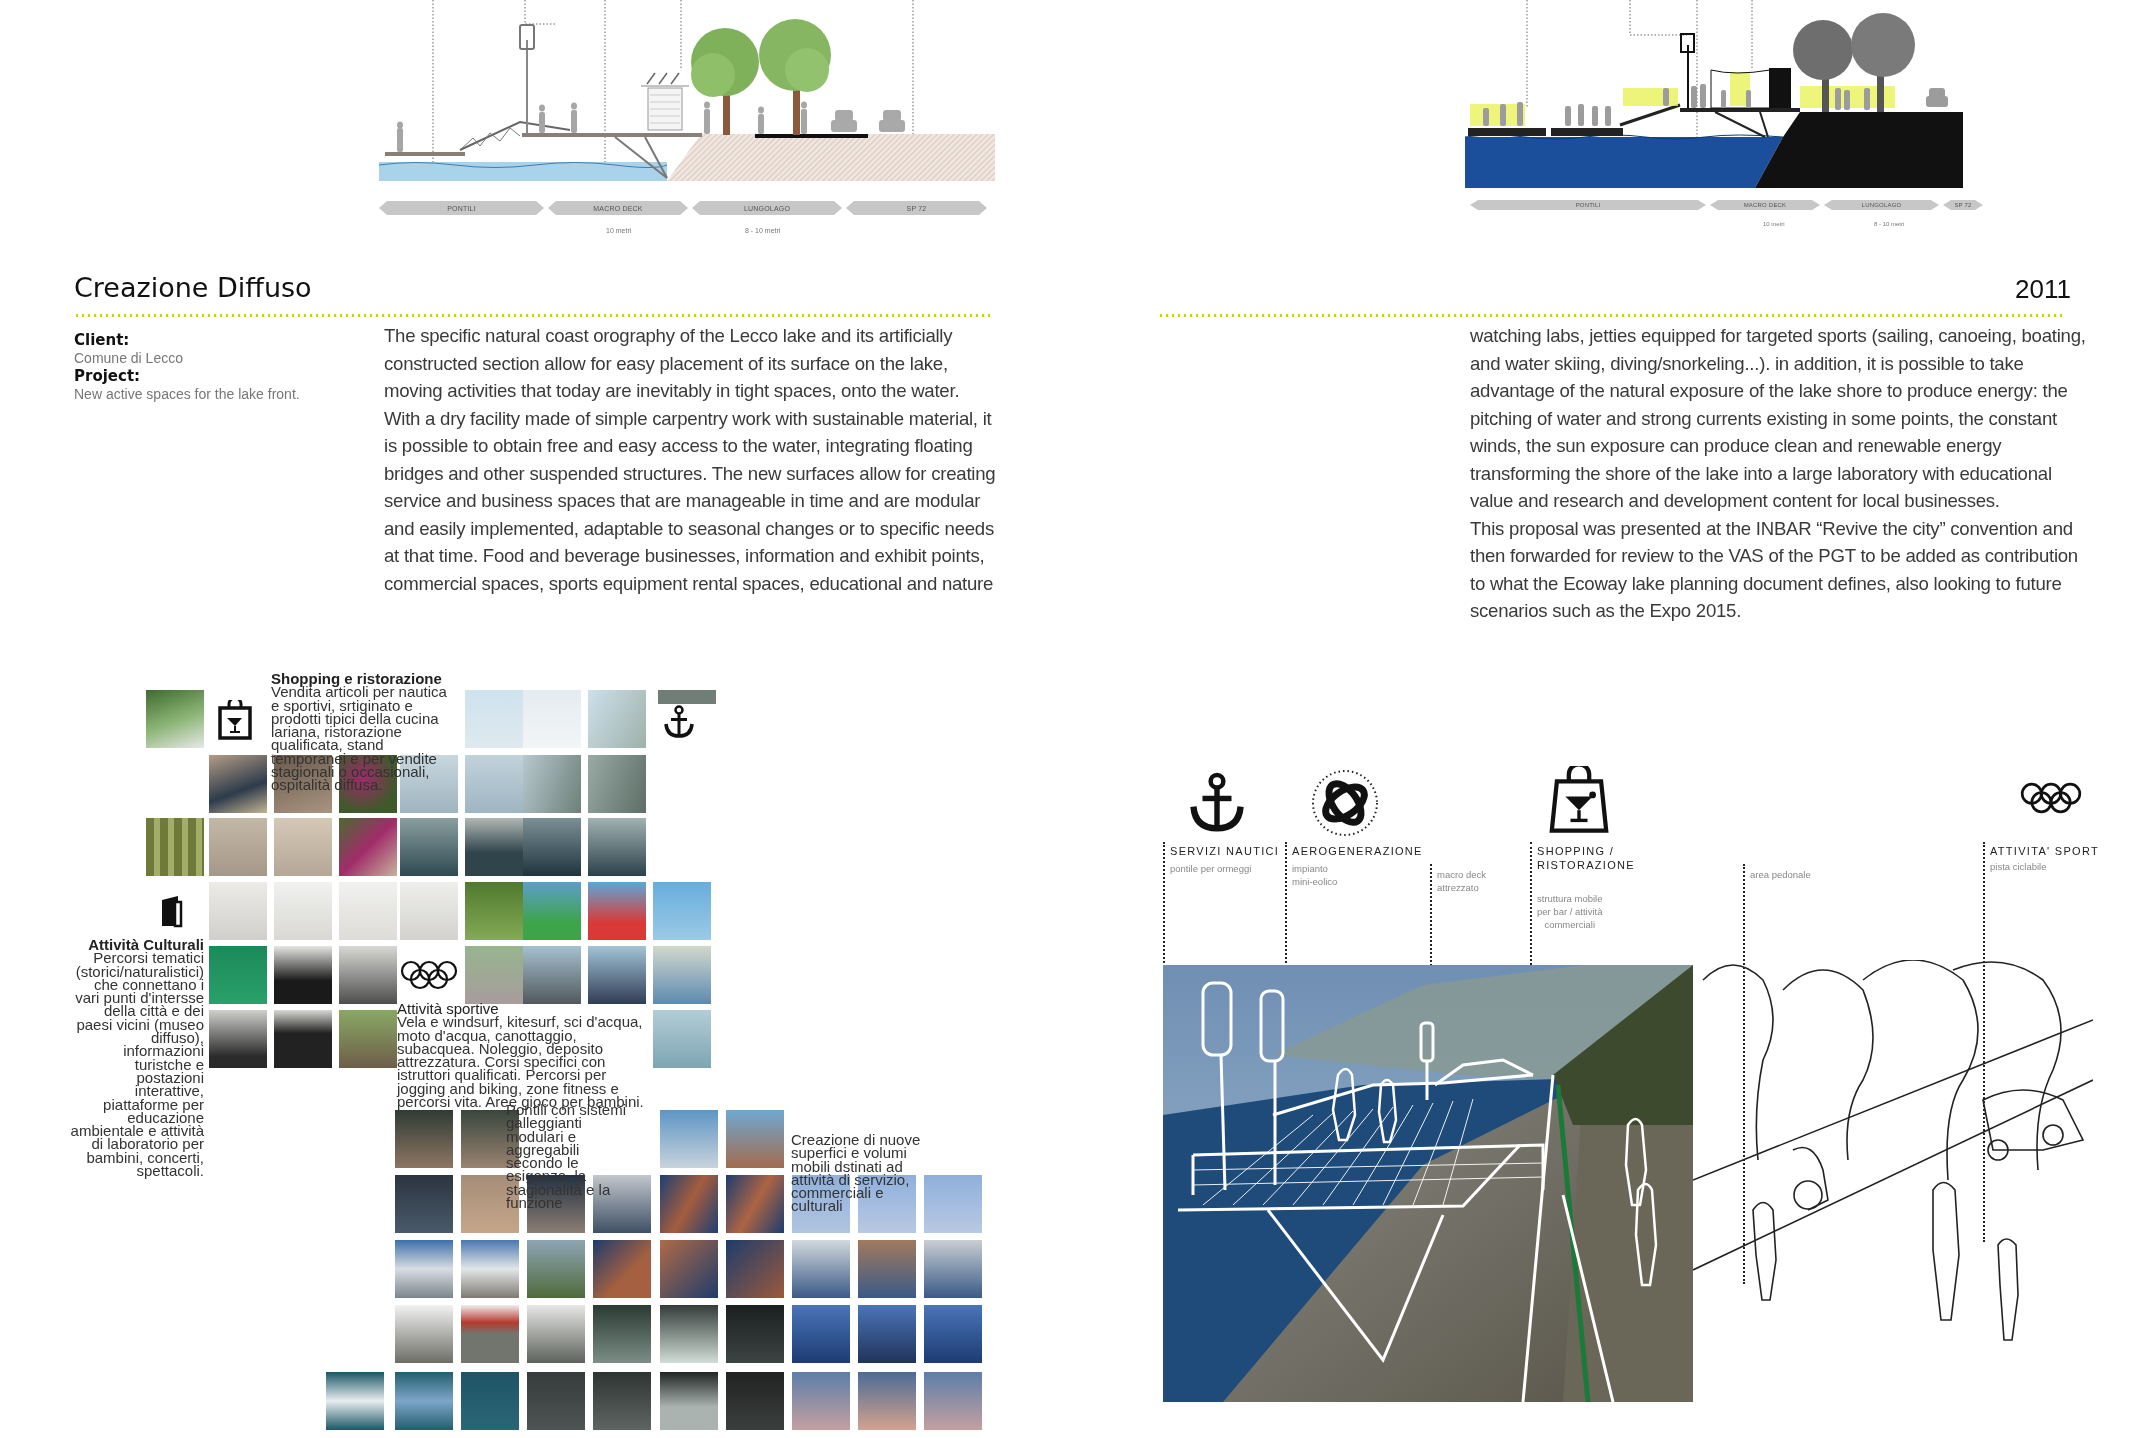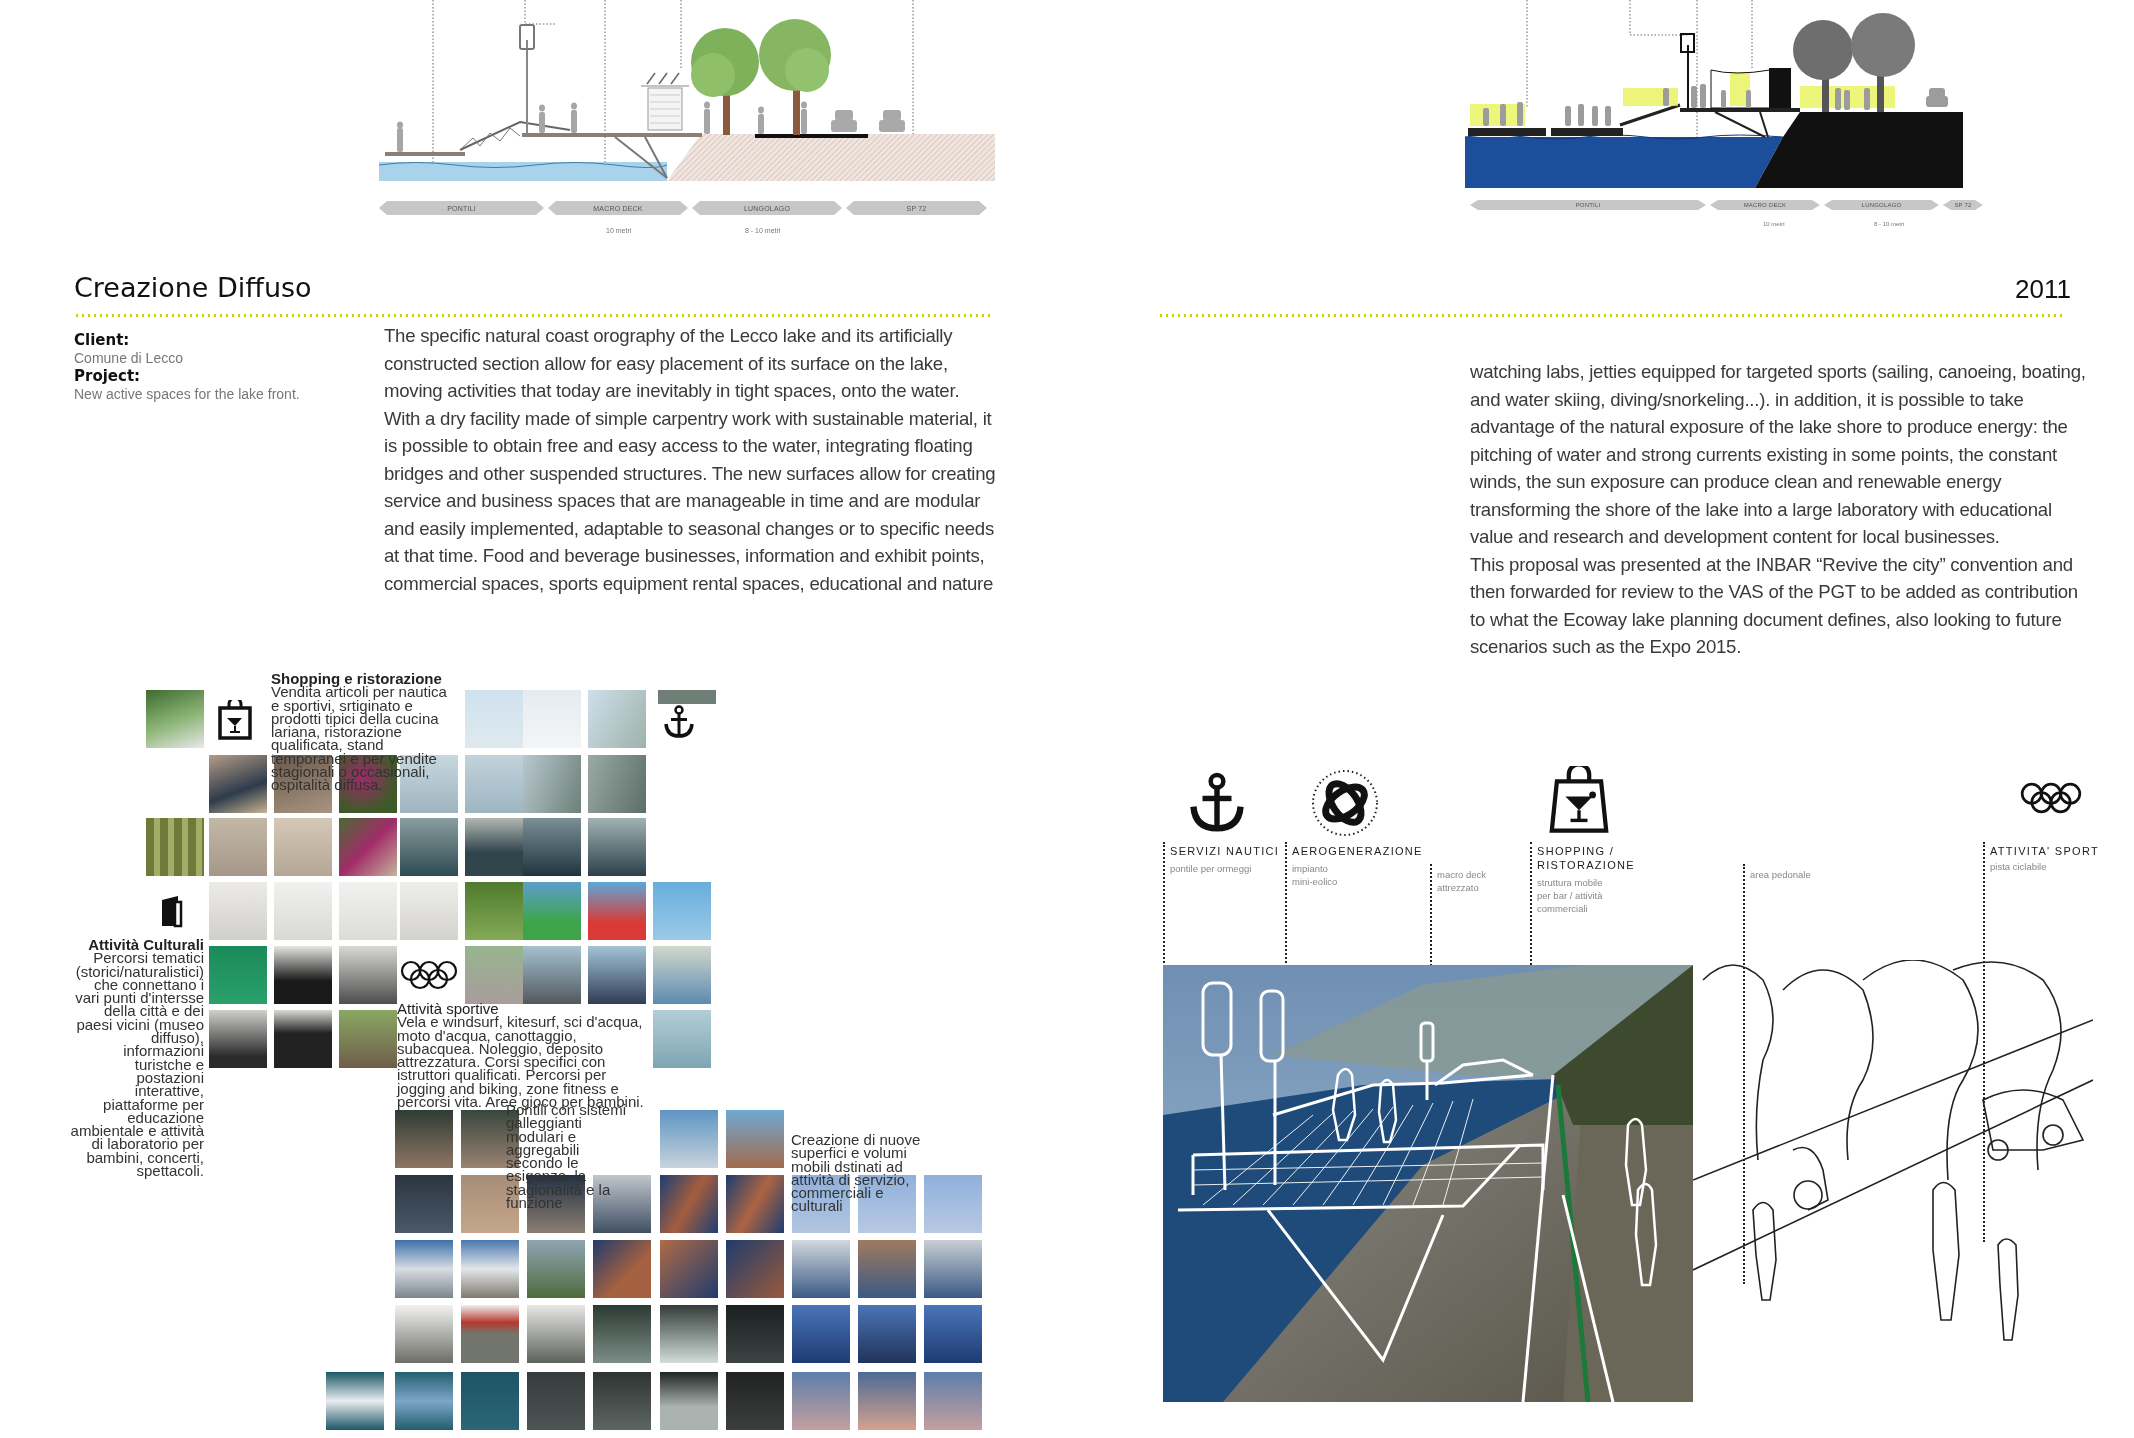--- a/index.html
+++ b/index.html
@@ -374,21 +374,21 @@
   <div class="zone" style="width:110px; height:10px; font-size:6px;">MACRO DECK</div>
   <div class="zone" style="width:115px; height:10px; font-size:6px;">LUNGOLAGO</div>
   <div class="zone" style="width:40px; height:10px; font-size:6px;">SP 72</div>
 </div>
 <div class="zone-measure" style="left:1763px; top:221px; font-size:6px;">10 metri</div>
 <div class="zone-measure" style="left:1874px; top:221px; font-size:6px;">8 - 10 metri</div>
 
 <div class="year" style="left:2015px; top:274px;">2011</div>
 <div class="dotline" style="left:1158px; top:314px; width:908px;"></div>
 
-<div class="body-text" style="left:1470px; top:322px; width:625px;margin-top:36px;">
+<div class="body-text" style="left:1470px; top:322px; width:625px;">
   <p>watching labs, jetties equipped for targeted sports (sailing, canoeing, boating, and water skiing, diving/snorkeling...). in addition, it is possible to take advantage of the natural exposure of the lake shore to produce energy: the pitching of water and strong currents existing in some points, the constant winds, the sun exposure can produce clean and renewable energy transforming the shore of the lake into a large laboratory with educational value and research and development content for local businesses.</p>
   <p>This proposal was presented at the INBAR “Revive the city” convention and then forwarded for review to the VAS of the PGT to be added as contribution to what the Ecoway lake planning document defines, also looking to future scenarios such as the Expo 2015.</p>
 </div>
 
 <div class="icon-box" style="left:1188px; top:772px;">
   <svg width="58" height="62" viewBox="0 0 32 34">
       <circle cx="16" cy="5" r="3.5" fill="none" stroke="#111" stroke-width="2.5"></circle>
       <rect x="14.5" y="8" width="3" height="22" fill="#111"></rect>
       <rect x="8" y="13" width="16" height="3" fill="#111"></rect>
       <path d="M3 19 Q4 31 16 31 Q28 31 29 19" fill="none" stroke="#111" stroke-width="3.5"></path>
@@ -437,21 +437,21 @@
 </div>
 <div class="cat" style="left:1430px; top:864px;">
   <div class="vline" style="height:130px;"></div>
   <div class="cat-sub" style="left:7px; top:4px; white-space:pre;">macro deck
 attrezzato</div>
 </div>
 <div class="cat" style="left:1530px; top:842px;">
   <div class="vline" style="height:135px;"></div>
   <div class="cat-title" style="left:7px; top:2px; white-space:pre;">SHOPPING /
 RISTORAZIONE</div>
-  <div class="cat-sub" style="left:7px; top:34px; white-space:pre;">struttura mobile
+  <div class="cat-sub" style="left:7px; top:50px; white-space:pre;text-align:center;">struttura mobile
 per bar / attività
 commerciali</div>
 </div>
 <div class="cat" style="left:1743px; top:864px;">
   <div class="vline" style="height:420px;"></div>
   <div class="cat-sub" style="left:7px; top:4px;">area pedonale</div>
 </div>
 <div class="cat" style="left:1983px; top:842px;">
   <div class="vline" style="height:400px;"></div>
   <div class="cat-title" style="left:7px; top:2px;">ATTIVITA' SPORT</div>

